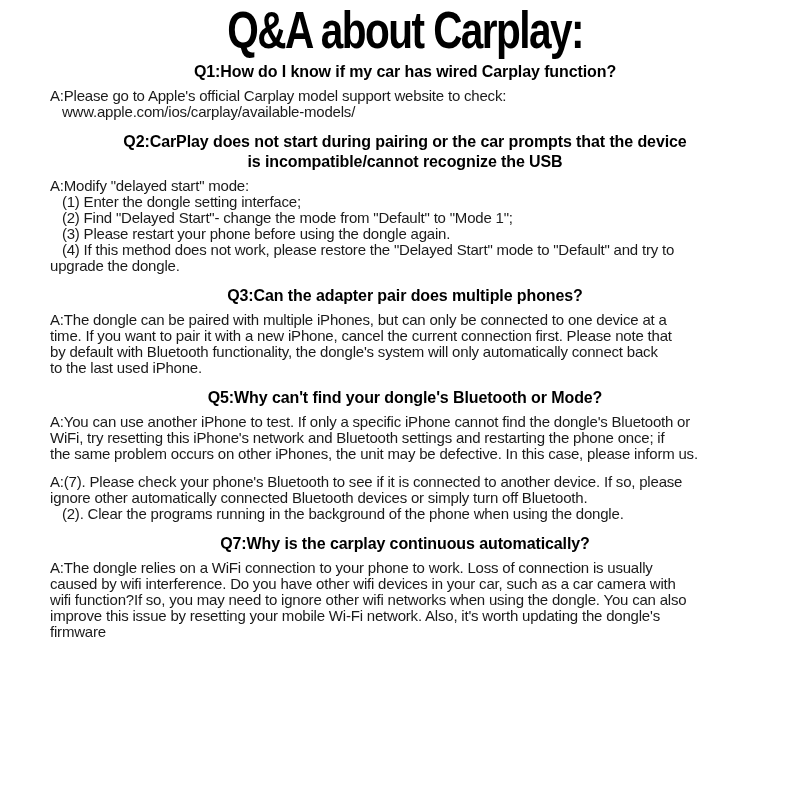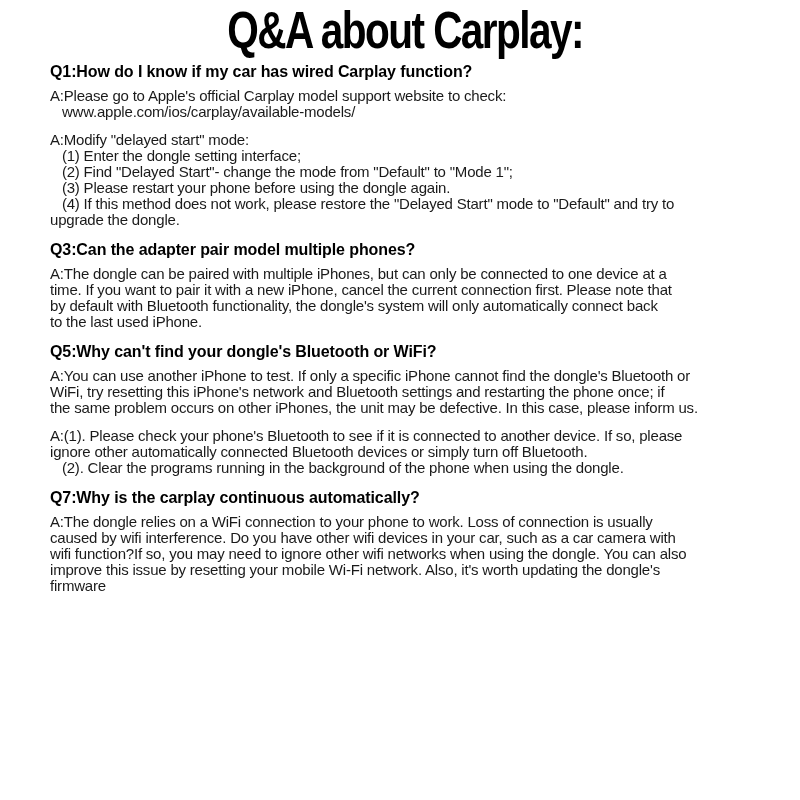--- a/index.html
+++ b/index.html
@@ -39,20 +39,21 @@
     margin: 0 0 12px 0;
   }
   .q {
     font-size: 16px;
     font-weight: 700;
     color: #000000;
     line-height: 20px;
     margin: 0 0 6px 0;
     white-space: pre;
     letter-spacing: -0.1px;
+    text-align: center;
   }
   .a {
     font-size: 15px;
     font-weight: 400;
     color: #1a1a1a;
     line-height: 16px;
     margin: 0;
     white-space: pre;
     letter-spacing: -0.2px;
   }
@@ -64,48 +65,50 @@
 
   <h1 class="title"><span class="title-inner">Q&amp;A about Carplay:</span></h1>
 
   <section class="qa">
     <h2 class="q">Q1:How do I know if my car has wired Carplay function?</h2>
     <p class="a">A:Please go to Apple's official Carplay model support website to check:
    www.apple.com/ios/carplay/available-models/</p>
   </section>
 
   <section class="qa">
+    <h2 class="q">Q2:CarPlay does not start during pairing or the car prompts that the device
+is incompatible/cannot recognize the USB</h2>
     <p class="a">A:Modify "delayed start" mode:
    (1) Enter the dongle setting interface;
    (2) Find "Delayed Start"- change the mode from "Default" to "Mode 1";
    (3) Please restart your phone before using the dongle again.
    (4) If this method does not work, please restore the "Delayed Start" mode to "Default" and try to
 upgrade the dongle.</p>
   </section>
 
   <section class="qa">
-    <h2 class="q">Q3:Can the adapter pair model multiple phones?</h2>
+    <h2 class="q">Q3:Can the adapter pair does multiple phones?</h2>
     <p class="a">A:The dongle can be paired with multiple iPhones, but can only be connected to one device at a
 time. If you want to pair it with a new iPhone, cancel the current connection first. Please note that
 by default with Bluetooth functionality, the dongle's system will only automatically connect back
 to the last used iPhone.</p>
   </section>
 
   <section class="qa">
   </section>
 
   <section class="qa">
-    <h2 class="q">Q5:Why can't find your dongle's Bluetooth or WiFi?</h2>
+    <h2 class="q">Q5:Why can't find your dongle's Bluetooth or Mode?</h2>
     <p class="a">A:You can use another iPhone to test. If only a specific iPhone cannot find the dongle's Bluetooth or
 WiFi, try resetting this iPhone's network and Bluetooth settings and restarting the phone once; if
 the same problem occurs on other iPhones, the unit may be defective. In this case, please inform us.</p>
   </section>
 
   <section class="qa">
-    <p class="a">A:(1). Please check your phone's Bluetooth to see if it is connected to another device. If so, please
+    <p class="a">A:(7). Please check your phone's Bluetooth to see if it is connected to another device. If so, please
 ignore other automatically connected Bluetooth devices or simply turn off Bluetooth.
    (2). Clear the programs running in the background of the phone when using the dongle.</p>
   </section>
 
   <section class="qa">
     <h2 class="q">Q7:Why is the carplay continuous automatically?</h2>
     <p class="a">A:The dongle relies on a WiFi connection to your phone to work. Loss of connection is usually
 caused by wifi interference. Do you have other wifi devices in your car, such as a car camera with
 wifi function?If so, you may need to ignore other wifi networks when using the dongle. You can also
 improve this issue by resetting your mobile Wi-Fi network. Also, it's worth updating the dongle's

